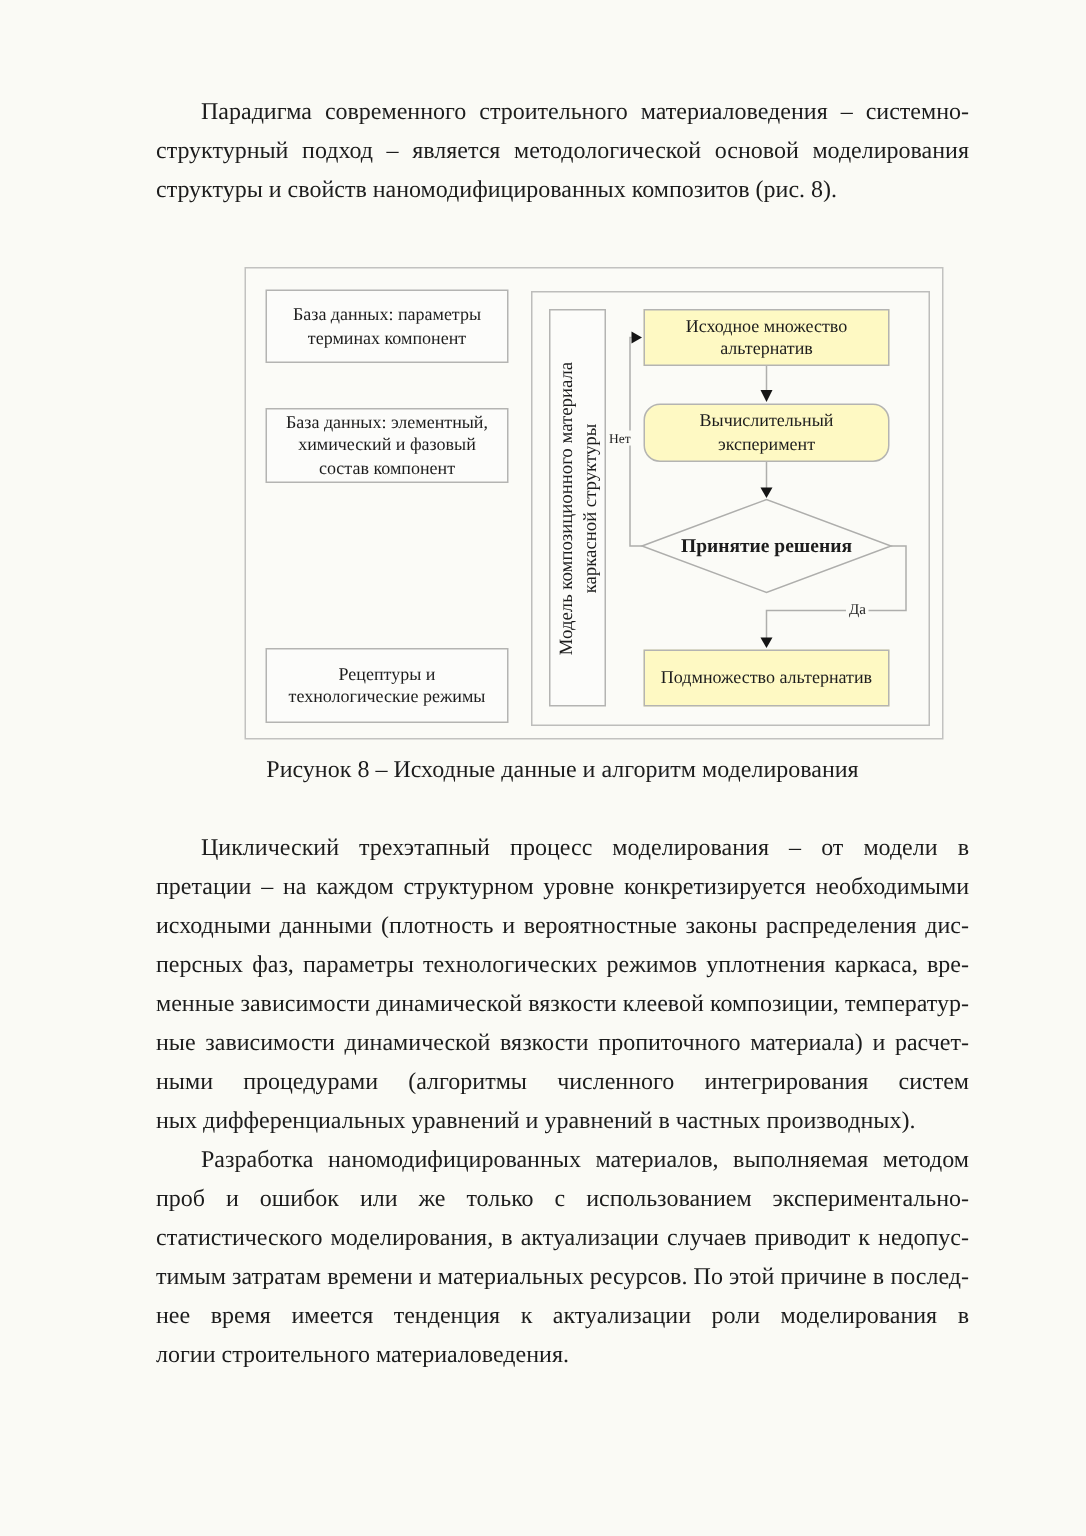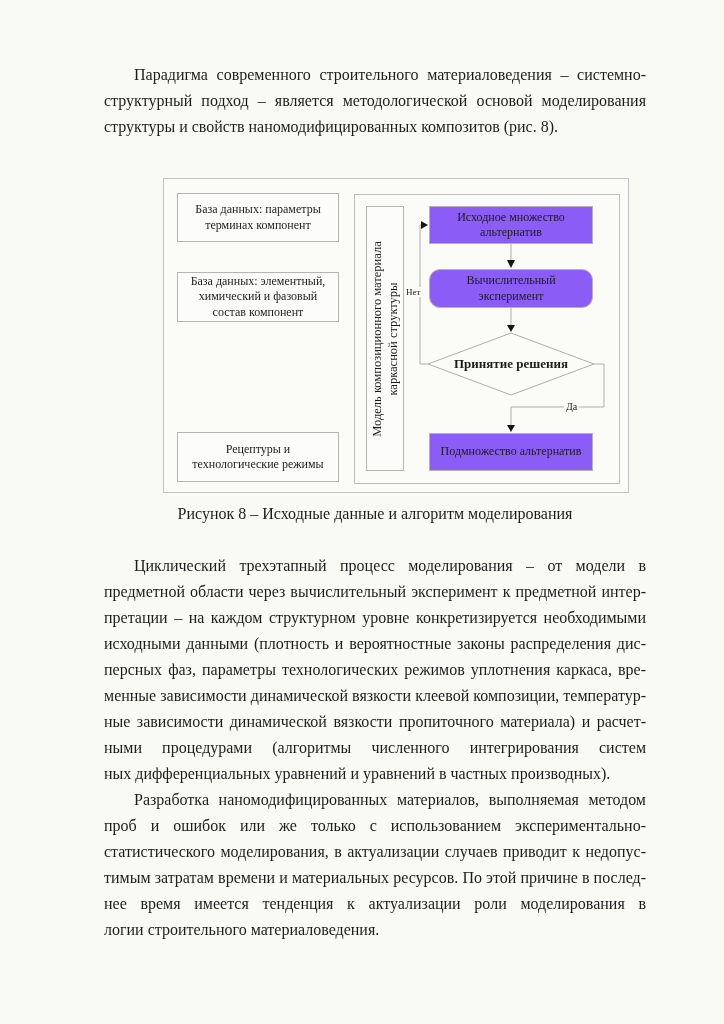--- a/index.html
+++ b/index.html
@@ -50,21 +50,21 @@
   }
   .vtext{
     position:absolute;left:50%;top:50%;width:245px;height:36px;
     transform:translate(-50%,-50%) rotate(-90deg);
     display:flex;align-items:center;justify-content:center;text-align:center;
     font-size:12.5px;line-height:16px;
   }
 
   .fbox{
     position:absolute;left:265px;width:164px;
-    border:1px solid #b4b4b2;box-sizing:border-box;background:#8b5cf6;
+    border:1px solid #b4b4b2;box-sizing:border-box;background:#fef9c3;
     display:flex;align-items:center;justify-content:center;text-align:center;
     font-size:12px;line-height:15.5px;padding:2px 4px;
   }
   .f1{top:27px;height:38px;}
   .f2{top:90px;height:39px;border-radius:11px;}
   .f3{top:254px;height:38px;}
 
   .conn{position:absolute;left:0;top:0;width:466px;height:315px;pointer-events:none;}
   .shape{fill:none;stroke:#aeaeac;stroke-width:1;}
   .head{fill:#151515;stroke:none;}
@@ -119,21 +119,20 @@
     <div class="fbox f3">Подмножество альтернатив</div>
 
     <div class="lbl no">Нет</div>
     <div class="lbl yes">Да</div>
   </div>
 
   <div class="caption">Рисунок 8 – Исходные данные и алгоритм моделирования</div>
 
   <div class="textcol p23">
     <div class="ln ind">Циклический трехэтапный процесс моделирования – от модели в терминах</div>
-    <div class="ln">предметной области через вычислительный эксперимент к предметной интер-</div>
     <div class="ln">претации – на каждом структурном уровне конкретизируется необходимыми</div>
     <div class="ln">исходными данными (плотность и вероятностные законы распределения дис-</div>
     <div class="ln">персных фаз, параметры технологических режимов уплотнения каркаса, вре-</div>
     <div class="ln">менные зависимости динамической вязкости клеевой композиции, температур-</div>
     <div class="ln">ные зависимости динамической вязкости пропиточного материала) и расчет-</div>
     <div class="ln">ными процедурами (алгоритмы численного интегрирования систем обыкновен-</div>
     <div class="ln last">ных дифференциальных уравнений и уравнений в частных производных).</div>
 
     <div class="ln ind">Разработка наномодифицированных материалов, выполняемая методом</div>
     <div class="ln">проб и ошибок или же только с использованием экспериментально-</div>

